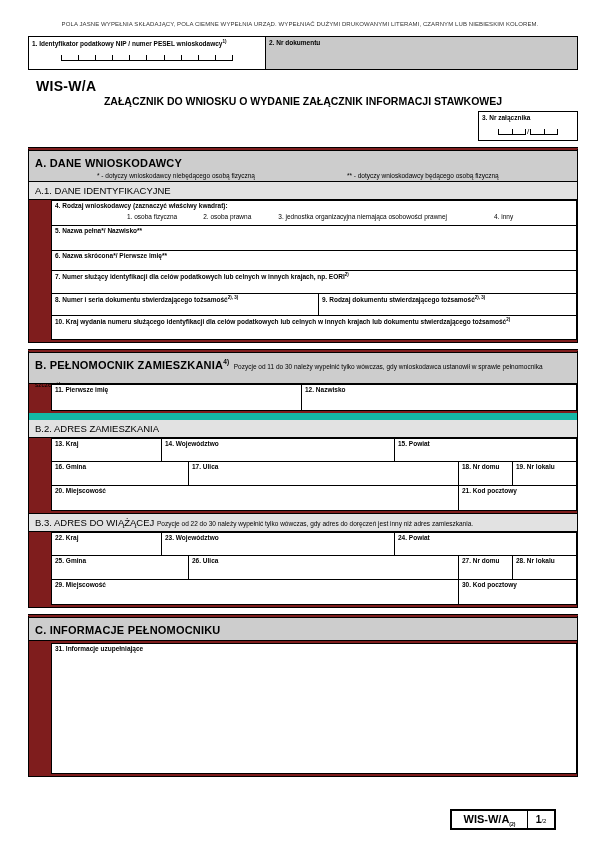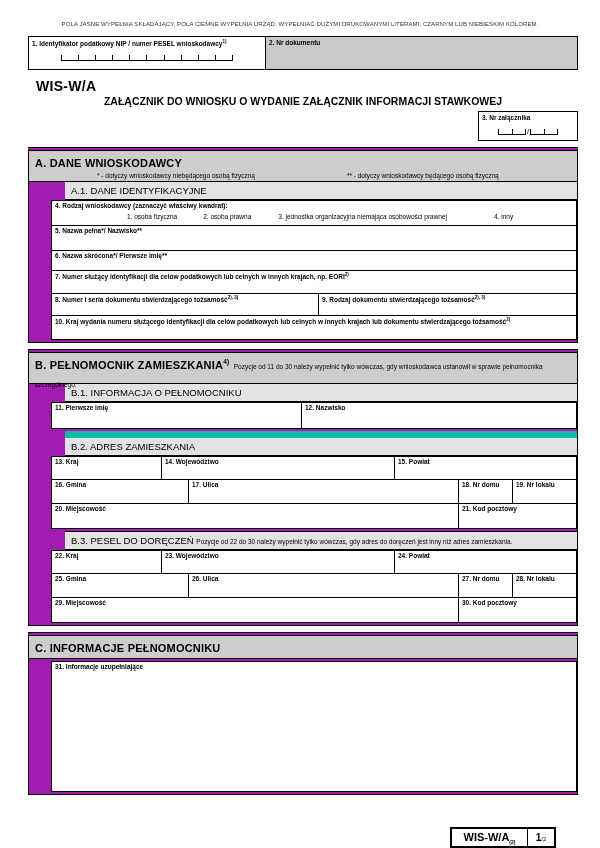--- a/index.html
+++ b/index.html
@@ -43,28 +43,28 @@
   .form-code { font-size: 14px; font-weight: bold; margin: 8px 0 1px 8px; letter-spacing:.3px; }
   .main-title { text-align: center; font-size: 10.5px; font-weight: bold; margin-top: 1px; }
 
   .f3box { width: 100px; height: 30px; border: 1px solid #000; margin: 4px 0 0 450px; padding: 2px 3px; background:#fff; }
   .comb3 { display:flex; align-items:flex-end; justify-content:center; margin-top: 7px; }
   .comb3 .cell { width: 14px; height: 6px; border-left:1px solid #000; border-bottom:1px solid #000; }
   .comb3 .cell.end { border-right:1px solid #000; }
   .comb3 .slash { font-size: 8px; line-height: 6px; padding: 0 1px; }
 
   
-  .section { border: 1.5px solid #000; border-top: 4px double #000; background: #a21caf; margin-top: 6px; }
+  .section { border: 1.5px solid #000; border-top: 4px double #000; background: #7f1d1d; margin-top: 6px; }
   .sec-header { background: #cdcdcd; border-bottom: 1px solid #000; padding: 2px 5px 2px 6px; }
   .sec-title { font-size: 11px; font-weight: bold; letter-spacing:.2px; }
   .sec-title sup { font-size: 6.5px; }
   .sec-note-inline { font-size: 6.5px; font-weight: normal; }
   .a-notes { display:flex; font-size: 6.5px; margin: 1px 0 0 62px; }
   .a-notes .n2 { margin-left: 92px; }
-  .subheader { background: #e2e2e2; border-bottom: 1px solid #000; font-size: 9.5px; padding: 3px 18px 3px 6px; margin-left: 36px; }
+  .subheader { background: #e2e2e2; border-bottom: 1px solid #000; font-size: 9.5px; padding: 3px 18px 3px 6px; }
   .subheader .sub-note { font-size: 6.5px; }
 
   .fields { padding: 0 0 2px 22px; }
   .frow { display: flex; }
   .fbox { background: #fff; border: 1px solid #000; margin-top: -1px; margin-left: -1px; padding: 1px 3px; }
   .fbox:first-child { margin-left: 0; }
   .frow:first-child .fbox { margin-top: 0; }
   .grow { flex: 1; }
 
   .options { display:flex; font-size: 6.5px; margin-top: 3px; }
@@ -171,21 +171,20 @@
           </div>
         </div>
       </div>
     </div>
 
     <div class="section">
       <div class="sec-header" style="height:31px;">
         <span class="sec-title"><span>B. PEŁNOMOCNIK ZAMIESZKANIA</span><sup>4)</sup></span>
         <span class="sec-note-inline">Pozycje od 11 do 30 należy wypełnić tylko wówczas, gdy wnioskodawca ustanowił w sprawie pełnomocnika szczególnego.</span>
       </div>
-      <div class="subheader">B.1. INFORMACJA O PEŁNOMOCNIKU</div>
       <div class="fields">
         <div class="frow">
           <div class="fbox" style="width:251px;height:27px;">
             <span class="flabel">11. Pierwsze imię</span>
           </div>
           <div class="fbox grow" style="height:27px;">
             <span class="flabel">12. Nazwisko</span>
           </div>
         </div>
       </div>
@@ -219,21 +218,21 @@
         <div class="frow">
           <div class="fbox" style="width:408px;height:26px;">
             <span class="flabel">20. Miejscowość</span>
           </div>
           <div class="fbox grow" style="height:26px;">
             <span class="flabel">21. Kod pocztowy</span>
           </div>
         </div>
       </div>
       <div class="subheader" style="border-top:1px solid #000;">
-        <span>B.3. PESEL DO DORĘCZEŃ</span>
+        <span>B.3. ADRES DO WIĄŻĄCEJ</span>
         <span class="sub-note">Pozycje od 22 do 30 należy wypełnić tylko wówczas, gdy adres do doręczeń jest inny niż adres zamieszkania.</span>
       </div>
       <div class="fields">
         <div class="frow">
           <div class="fbox" style="width:111px;height:24px;">
             <span class="flabel">22. Kraj</span>
           </div>
           <div class="fbox" style="width:234px;height:24px;">
             <span class="flabel">23. Województwo</span>
           </div>

